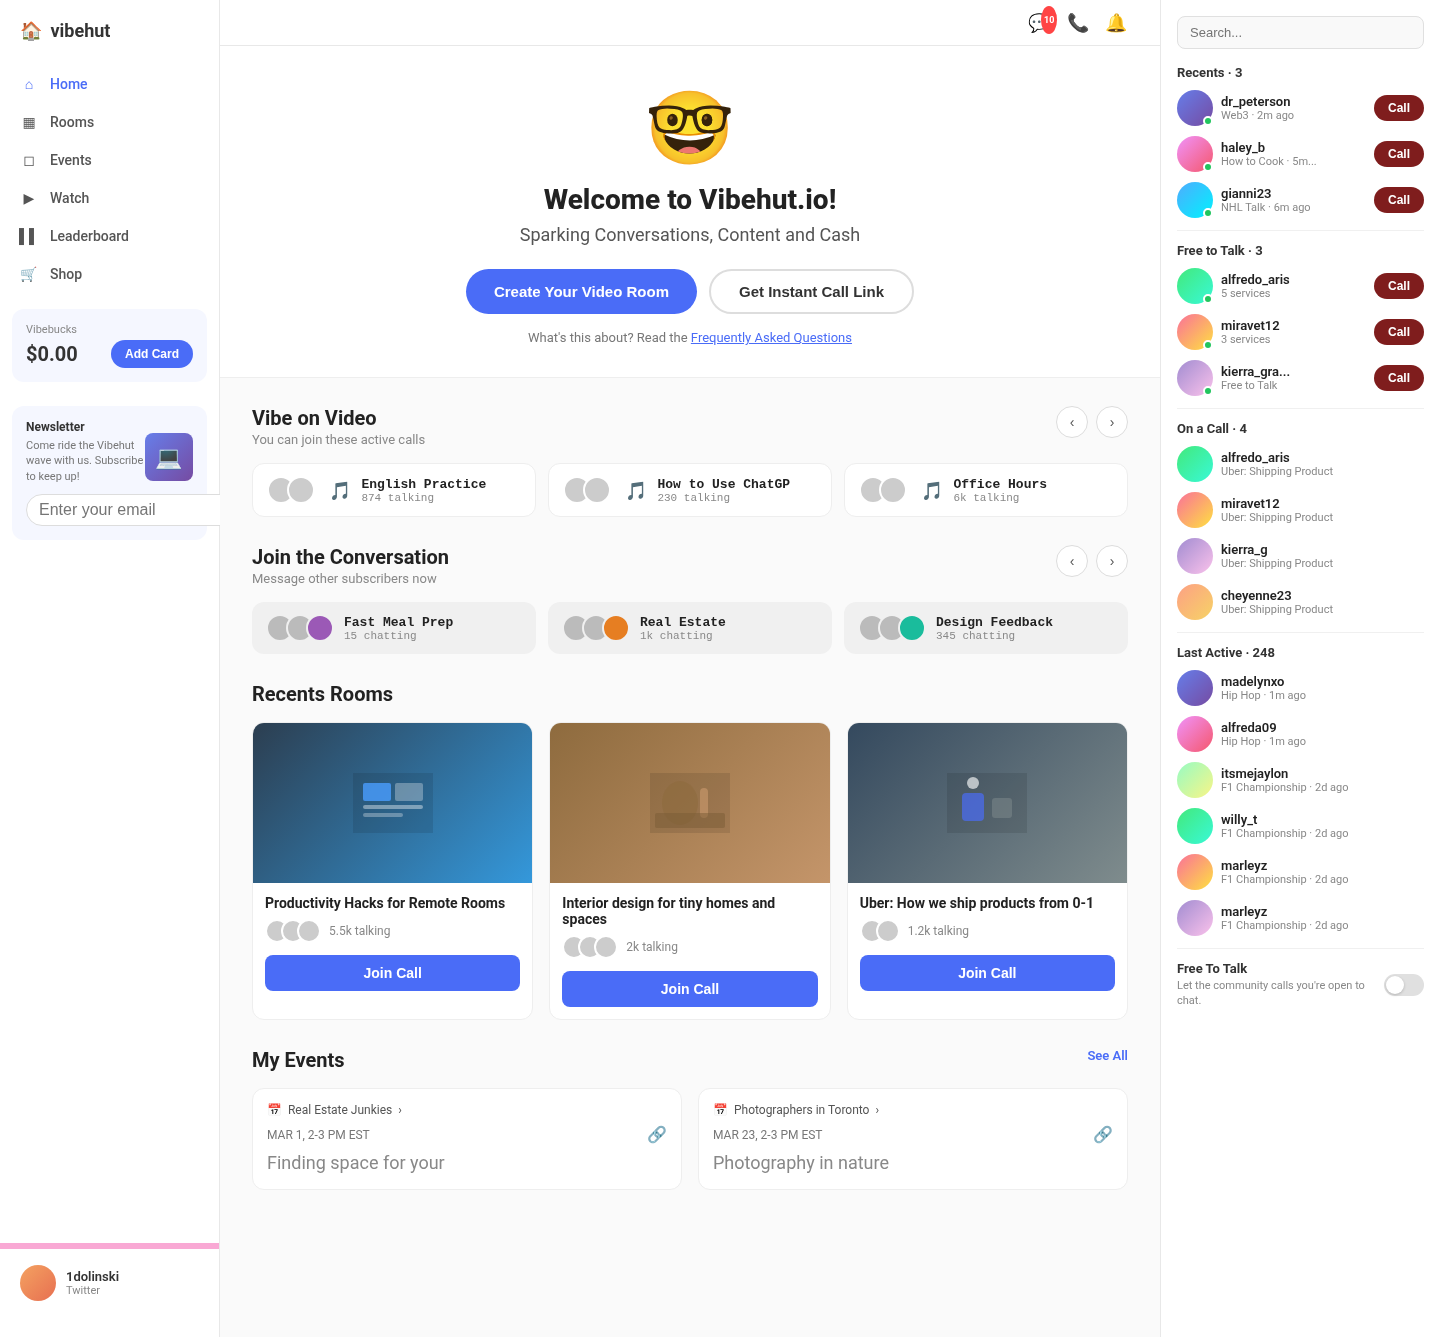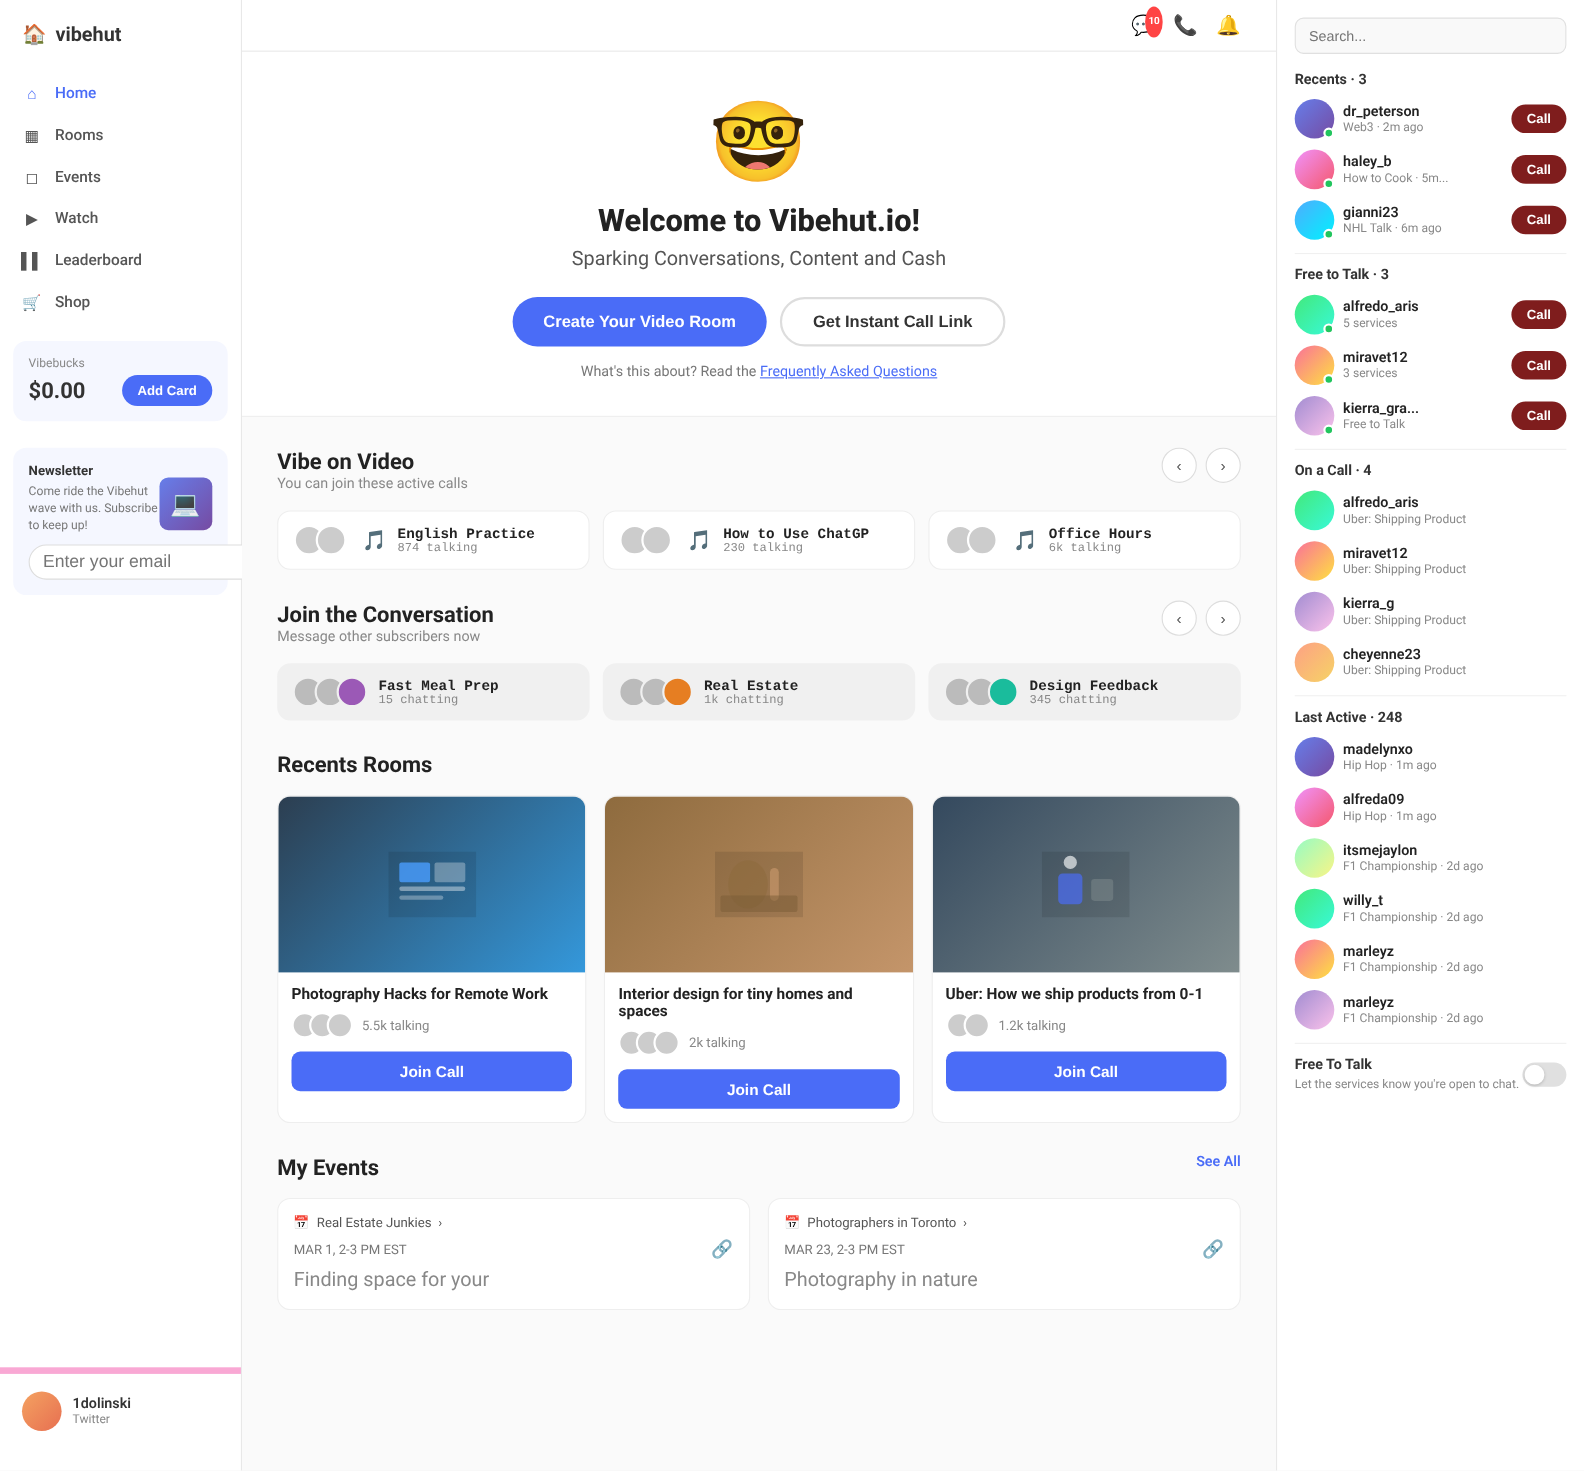--- a/index.html
+++ b/index.html
@@ -317,21 +317,21 @@
         <div class="room-img-placeholder room-img-1">
           <svg width="80" height="60" viewBox="0 0 80 60">
               <rect width="80" height="60" fill="rgba(0,0,0,0.1)"></rect>
               <rect x="10" y="10" width="28" height="18" rx="2" fill="#4a9eff" opacity="0.8"></rect>
               <rect x="42" y="10" width="28" height="18" rx="2" fill="#fff" opacity="0.3"></rect>
               <rect x="10" y="32" width="60" height="4" rx="2" fill="#fff" opacity="0.4"></rect>
               <rect x="10" y="40" width="40" height="4" rx="2" fill="#fff" opacity="0.3"></rect>
             </svg>
         </div>
         <div class="room-info">
-          <div class="room-name">Photography Hacks for Remote Work</div>
+          <div class="room-name">Productivity Hacks for Remote Rooms</div>
           <div class="room-meta">
             <div class="avatars-stack">
               <div class="av av-color-1" style="width:24px;height:24px;"></div>
               <div class="av av-color-3" style="width:24px;height:24px;"></div>
               <div class="av av-color-5" style="width:24px;height:24px;"></div>
             </div>
             <span class="room-talking">5.5k talking</span>
           </div>
           <button class="join-btn">Join Call</button>
         </div>
@@ -567,19 +567,19 @@
       <div class="contact-name">marleyz</div>
       <div class="contact-sub">F1 Championship · 2d ago</div>
     </div>
   </div>
 
   <div class="divider"></div>
 
   <div class="free-talk-toggle">
     <div>
       <div class="free-talk-title">Free To Talk</div>
-      <div class="free-talk-desc">Let the services know you're open to chat.</div>
+      <div class="free-talk-desc">Let the community calls you're open to chat.</div>
     </div>
     <div class="toggle">
       <div class="toggle-knob"></div>
     </div>
   </div>
 </div>
 
 </body></html>

